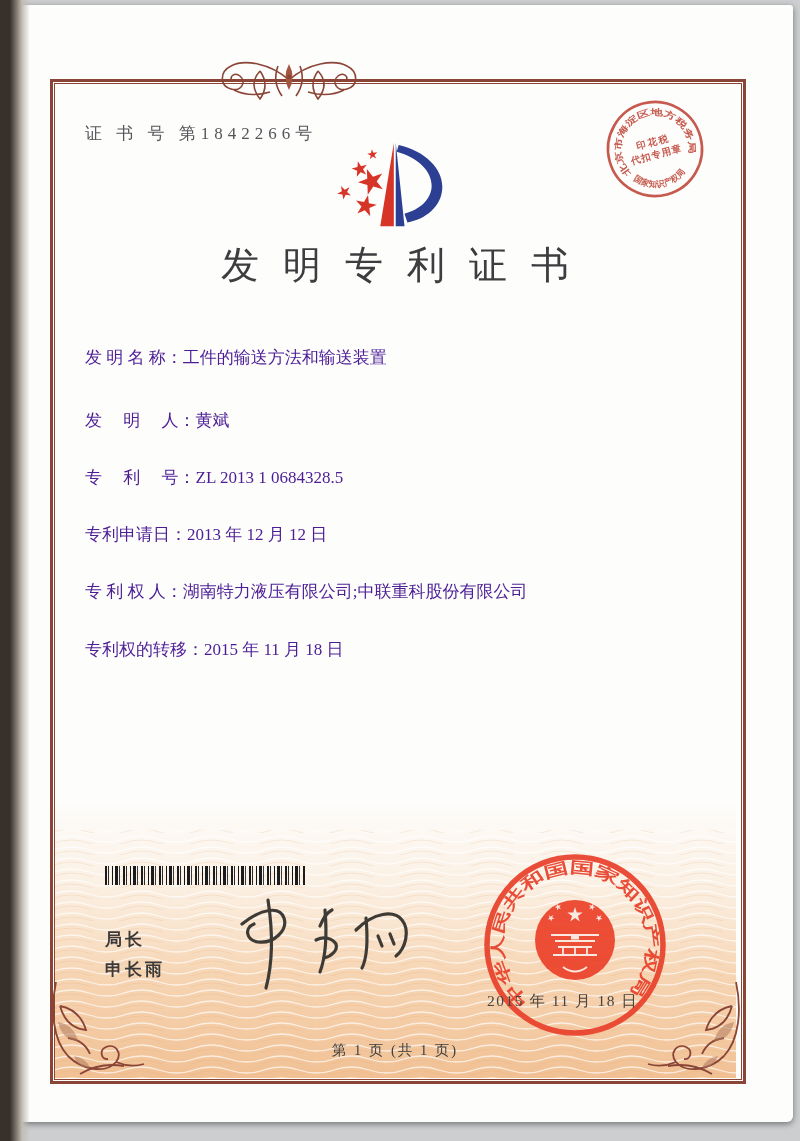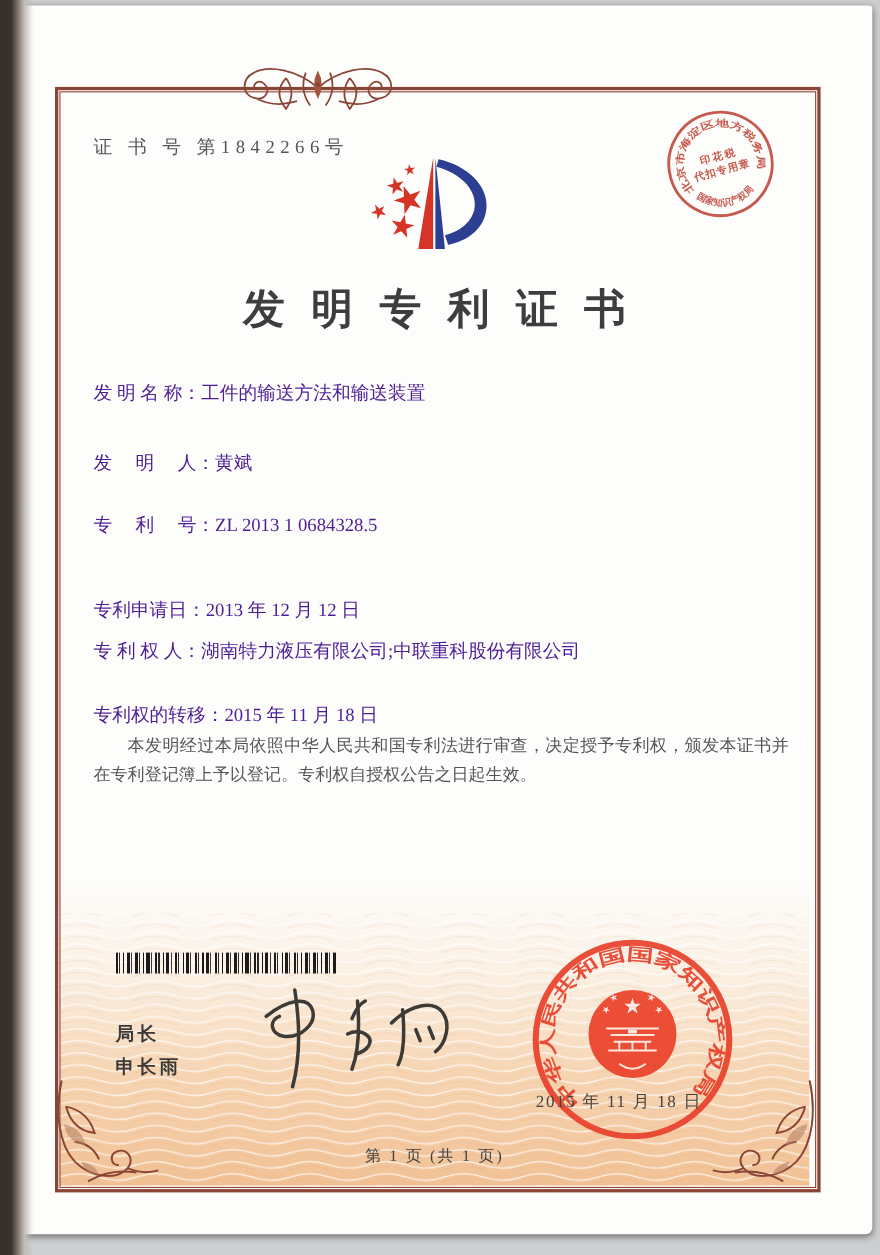--- a/index.html
+++ b/index.html
@@ -30,22 +30,22 @@
   
   .waves{position:absolute;left:54px;top:800px;width:682px;height:278px;z-index:1;}
   
   .cert-no{
     position:absolute;left:85px;top:122px;z-index:3;
     font-size:17px;letter-spacing:5px;color:#56565a;
   }
   .logo{position:absolute;left:322px;top:141px;z-index:3;}
   .tax-stamp{position:absolute;left:598px;top:94px;z-index:4;}
   .title{
-    position:absolute;left:50px;top:256px;width:690px;z-index:3;
-    text-align:center;font-size:38px;font-weight:700;color:#3d3d40;
+    position:absolute;left:50px;top:240px;width:690px;z-index:3;
+    text-align:center;font-size:38px;font-weight:400;color:#3d3d40;
     letter-spacing:24px;text-indent:24px;
   }
   
   .field-row{position:absolute;left:85px;z-index:3;font-size:17px;color:#4c1d95;white-space:nowrap;}
   .field-label{display:inline-block;}
   .field-value{display:inline-block;}
   
   .body-text{
     position:absolute;left:85px;top:666px;width:632px;z-index:3;
     font-size:15.5px;line-height:25.5px;color:#54545a;
@@ -183,32 +183,31 @@
 
 <div class="field-row" style="top:346px;">
   <span class="field-label">发 明 名 称：</span><span class="field-value">工件的输送方法和输送装置</span>
 </div>
 <div class="field-row" style="top:409px;">
   <span class="field-label">发　 明　 人：</span><span class="field-value">黄斌</span>
 </div>
 <div class="field-row" style="top:466px;">
   <span class="field-label">专　 利　 号：</span><span class="field-value">ZL 2013 1 0684328.5</span>
 </div>
-<div class="field-row" style="top:543px;">
+<div class="field-row" style="top:523px;">
   <span class="field-label">专利申请日：</span><span class="field-value">2013 年 12 月 12 日</span>
 </div>
 <div class="field-row" style="top:580px;">
   <span class="field-label">专 利 权 人：</span><span class="field-value">湖南特力液压有限公司;中联重科股份有限公司</span>
 </div>
 <div class="field-row" style="top:638px;">
   <span class="field-label">专利权的转移：</span><span class="field-value">2015 年 11 月 18 日</span>
 </div>
 
 <div class="body-text">
-  <p>本发明经过本局依照中华人民共和国专利法进行审查，决定授予专利权，颁发本证书并在专利登记簿上予以登记。专利权自授权公告之日起生效。</p>
 </div>
 
 <div class="barcode"></div>
 
 <div class="officer" style="top:928px;">局长</div>
 <div class="officer" style="top:958px;">申长雨</div>
 
 <svg class="signature" width="190" height="100" viewBox="0 0 190 100">
   <g stroke="#3e3b36" stroke-width="3.2" fill="none" stroke-linecap="round">
     <path d="M14,28 C34,12 52,10 56,22 C60,34 46,48 30,46 C18,44 16,32 26,28"></path>

